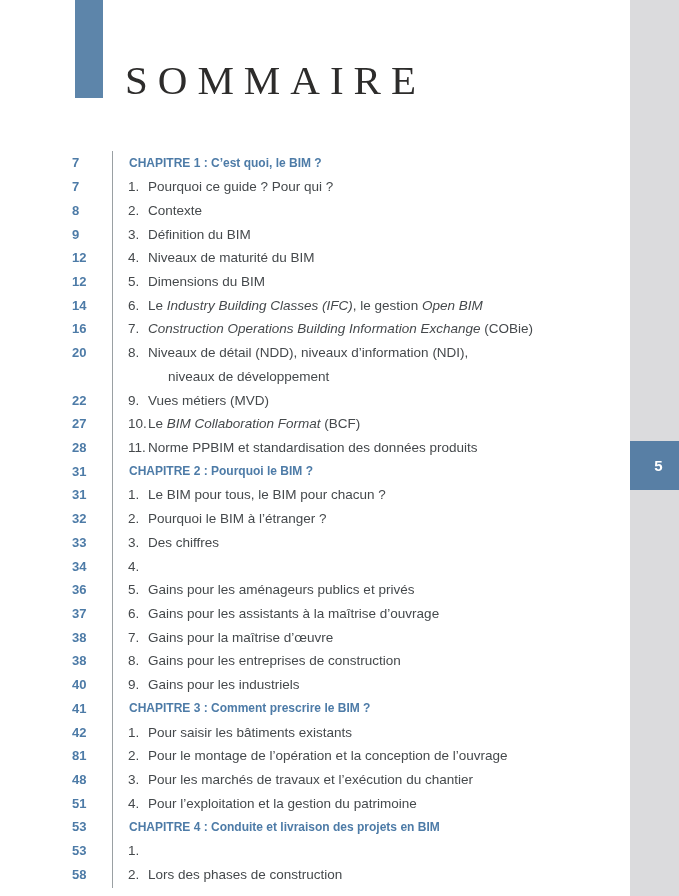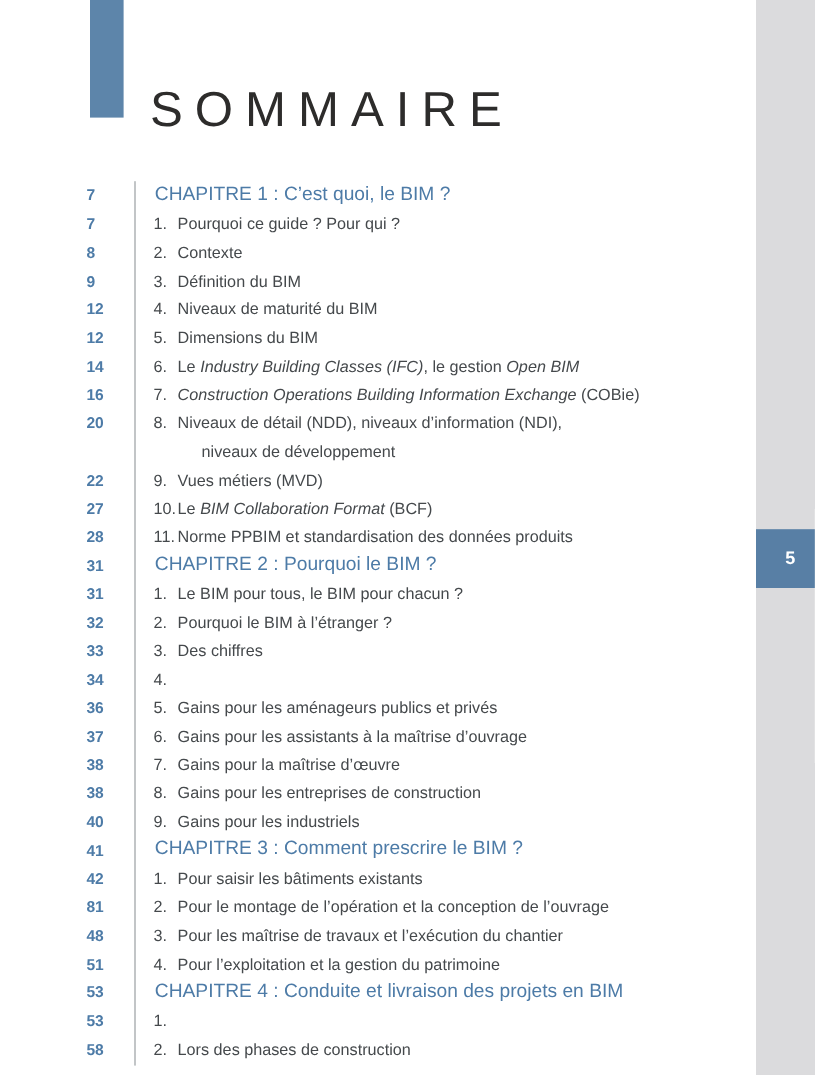--- a/index.html
+++ b/index.html
@@ -21,23 +21,23 @@
   .page-tab span{
     color:#ffffff;font-size:15px;font-weight:bold;
     transform:translateX(4px);
   }
   
   .accent-bar{
     position:absolute;left:75px;top:0;width:28px;height:98px;
     background:#5d85aa;
   }
   .page-title{
-    position:absolute;left:125px;top:68px;
+    position:absolute;left:125px;top:56px;
     font-size:41px;font-weight:300;letter-spacing:10px;
-    color:#2d2c2b;white-space:nowrap;
+    color:#2d2c2b;white-space:nowrap;font-family:Liberation Serif, serif;
   }
   
   .toc{
     position:absolute;left:0;top:151px;width:630px;
   }
   .toc-rule{
     position:absolute;left:112px;top:151px;width:1px;height:737px;
     background:#9aa0a3;
   }
   .row{
@@ -47,21 +47,21 @@
     box-sizing:border-box;width:112px;padding-left:72px;
     flex:0 0 112px;
     color:#4d7ba7;font-weight:bold;font-size:13px;
   }
   .content{
     box-sizing:border-box;padding-left:16px;
     display:flex;align-items:baseline;
     font-size:13.5px;color:#45494c;white-space:nowrap;
   }
   .row.chapter .content{
-    color:#4d7ba7;font-weight:normal;font-size:16px;padding-left:17px;
+    color:#4d7ba7;font-weight:bold;font-size:12px;padding-left:17px;
   }
   .num{
     flex:0 0 20px;width:20px;
   }
   .txt i{font-style:italic;}
   .row.cont .content{padding-left:56px;}
 </style>
 </head>
 <body>
 
@@ -249,21 +249,21 @@
       <div class="pg">81</div>
       <div class="content">
         <span class="num">2.</span>
         <span class="txt"><span>Pour le montage de l’opération et la conception de l’ouvrage</span></span>
       </div>
     </div>
     <div class="row item">
       <div class="pg">48</div>
       <div class="content">
         <span class="num">3.</span>
-        <span class="txt"><span>Pour les maîtrise de travaux et l’exécution du chantier</span></span>
+        <span class="txt"><span>Pour les marchés de travaux et l’exécution du chantier</span></span>
       </div>
     </div>
     <div class="row item">
       <div class="pg">51</div>
       <div class="content">
         <span class="num">4.</span>
         <span class="txt"><span>Pour l’exploitation et la gestion du patrimoine</span></span>
       </div>
     </div>
     <div class="row chapter">

